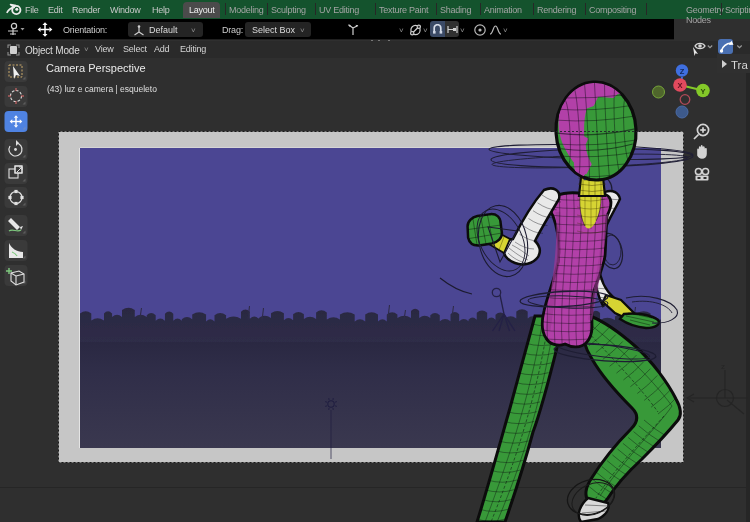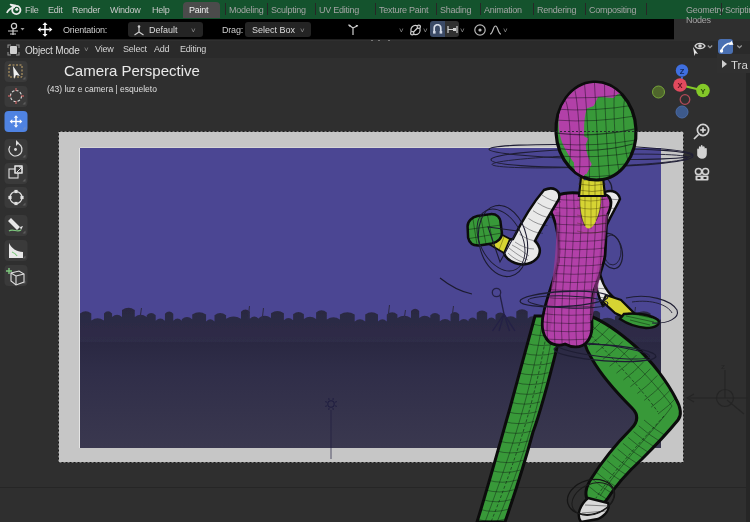--- a/index.html
+++ b/index.html
@@ -6,21 +6,21 @@
 font-family:"Liberation Sans",sans-serif;transform:translateZ(0);}
 .abs{position:absolute}
 #row1{position:absolute;left:0;top:0;width:750px;height:19px;background:#14532d}
 #row2{position:absolute;left:0;top:19px;width:674px;height:21px;background:#000000;border-bottom:1px solid #202020}
 #row3{position:absolute;left:0;top:41px;width:750px;height:17px;background:#2a2a2a}
 .m1{position:absolute;top:4.5px;font-size:9px;color:rgba(201,201,201,.99);letter-spacing:-0.25px}
 .tab{position:absolute;top:4.5px;font-size:9px;color:rgba(165,165,165,.99);letter-spacing:-0.25px}
 .lab2{position:absolute;top:6px;font-size:9px;color:rgba(205,205,205,.99);letter-spacing:-0.2px}
 .box2{position:absolute;top:3px;height:15px;background:#242424;border-radius:3px;font-size:9.5px;color:rgba(216,216,216,.99)}
 .chev{position:absolute;font-size:8px;color:#909090}
-#vptext1{position:absolute;left:64px;top:62px;font-size:15px;color:rgba(236,236,236,.99)}
+#vptext1{position:absolute;left:46px;top:62px;font-size:11px;color:rgba(236,236,236,.99)}
 #vptext2{position:absolute;left:47px;top:84px;font-size:8.5px;color:rgba(224,224,224,.99)}
 </style></head>
 <body>
 
 <svg class="abs" style="left:0;top:0" width="750" height="522" viewBox="0 0 750 522">
     <defs>
       <linearGradient id="cityg" x1="0" y1="0" x2="0" y2="1">
         <stop offset="0" stop-color="#2a2842"></stop>
         <stop offset="0.3" stop-color="#302e49"></stop>
         <stop offset="1" stop-color="#3a384f"></stop>
@@ -376,21 +376,21 @@
       <circle cx="10.3" cy="7" r="4.1" fill="none" stroke="#ececec" stroke-width="1.9"></circle>
       <circle cx="10.8" cy="6.2" r="1.5" fill="#ececec"></circle>
       <path d="M 0.8 9.8 C 2.6 6.6 5.2 4.8 8.2 4.4 L 4.6 1.6 L 10 2.6" fill="none" stroke="#ececec" stroke-width="1.7" stroke-linejoin="round"></path>
     </svg>
     <span class="m1" style="left:25px">File</span>
     <span class="m1" style="left:48px">Edit</span>
     <span class="m1" style="left:72px">Render</span>
     <span class="m1" style="left:110px">Window</span>
     <span class="m1" style="left:152px">Help</span>
     <span class="abs" style="left:183px;top:1.5px;width:37px;height:16px;background:#4b4b4b;border-radius:4px 4px 0 0"></span>
-    <span class="m1" style="left:189px;color:rgba(241,241,241,.99)">Paint</span>
+    <span class="m1" style="left:189px;color:rgba(241,241,241,.99)">Layout</span>
     <span class="tab" style="left:229px">Modeling</span>
     <span class="tab" style="left:271px">Sculpting</span>
     <span class="tab" style="left:319px">UV Editing</span>
     <span class="tab" style="left:379px">Texture Paint</span>
     <span class="tab" style="left:440px">Shading</span>
     <span class="tab" style="left:484px">Animation</span>
     <span class="tab" style="left:537px">Rendering</span>
     <span class="tab" style="left:589px">Compositing</span>
     <span class="tab" style="left:686px">Geometry Nodes</span>
     <span class="tab" style="left:725px">Scripting</span>

